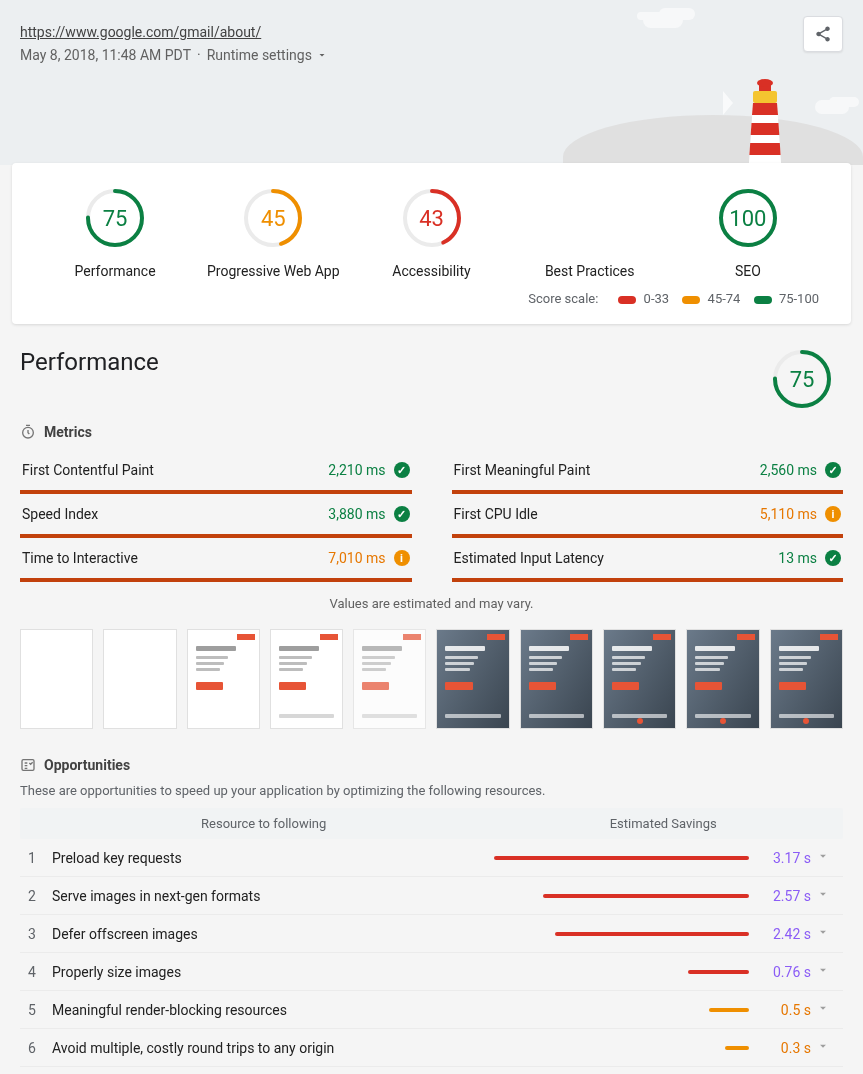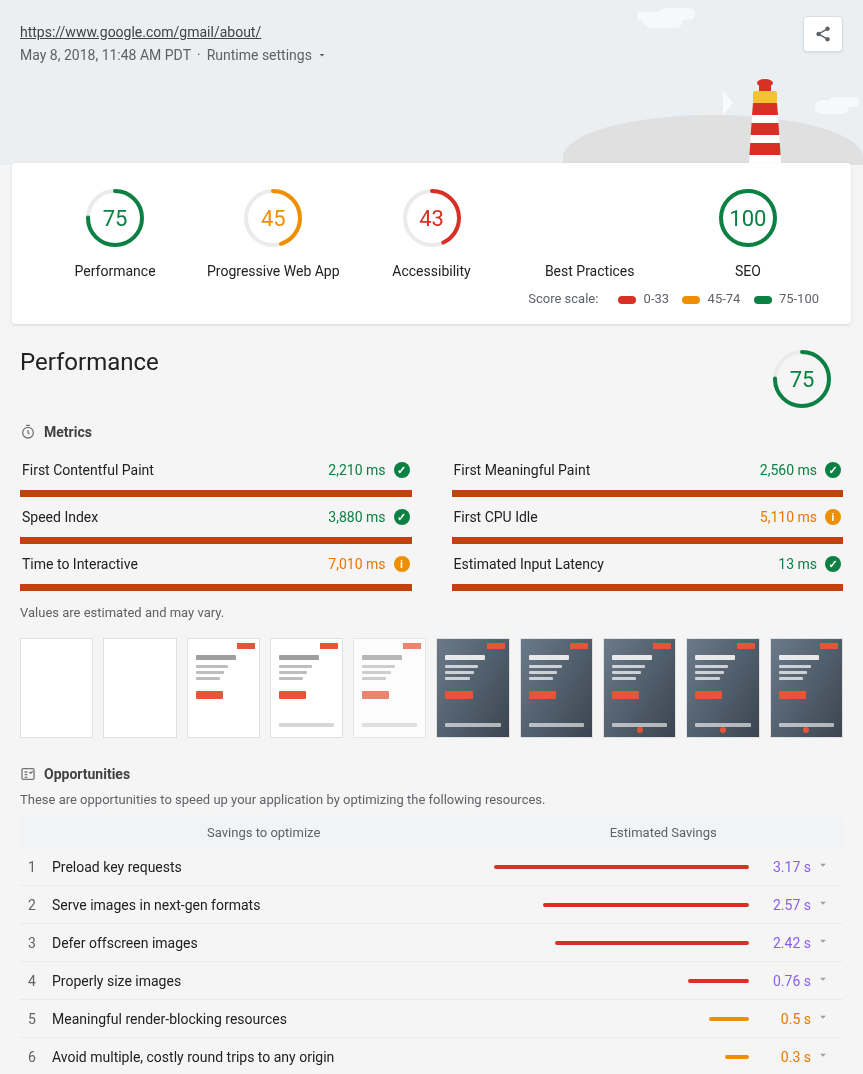--- a/index.html
+++ b/index.html
@@ -22,24 +22,24 @@
   .legend { text-align:right; color:#5f6368; font-size:13px; padding:12px 8px 6px; display:flex; justify-content:flex-end; align-items:center; gap:10px; }
   .pill { width:18px; height:8px; border-radius:4px; display:inline-block; vertical-align:middle; margin-right:4px; }
 
   .section { padding: 24px 20px; }
   .section h2 { font-size:24px; font-weight:400; color:#202124; margin-bottom:18px; }
   .perf-head { display:flex; justify-content:space-between; align-items:flex-start; }
   .perf-gauge { margin-right:10px; }
   .sub-head { display:flex; align-items:center; gap:8px; color:#424242; font-size:14px; font-weight:600; margin-bottom:10px; }
   .metrics-grid { display:flex; gap:40px; }
   .metrics-col { flex:1; }
-  .metric-row { display:flex; justify-content:space-between; align-items:center; padding:12px 2px; border-bottom:7px solid #c2410c; font-size:14px; }
+  .metric-row { display:flex; justify-content:space-between; align-items:center; padding:12px 2px; border-bottom:4px solid #c2410c; font-size:14px; }
   .metric-val { display:flex; align-items:center; gap:8px; font-weight:400; }
   .dot { width:16px; height:16px; border-radius:50%; display:flex; align-items:center; justify-content:center; color:#fff; font-size:11px; font-weight:bold; }
-  .foot-note { text-align:left; color:#616161; font-size:13px; margin-top:14px; }
+  .foot-note { text-align:center; color:#616161; font-size:13px; margin-top:14px; }
 
   .filmstrip { display:flex; gap:10px; margin-top:18px; }
   .frame { flex:1; height:100px; border:1px solid #e0e0e0; background:#fff; position:relative; overflow:hidden; }
   .frame .hero { position:absolute; inset:0; }
   .frame .topbar { position:absolute; top:4px; left:4px; right:4px; height:4px; }
   .frame .title { position:absolute; top:14px; left:8px; width:56%; height:5px; background:#9e9e9e; border-radius:1px;}
   .frame .line { position:absolute; left:8px; width:46%; height:3px; background:#bdbdbd; border-radius:1px;}
   .frame .btn { position:absolute; left:8px; width:38%; height:8px; background:#e75436; border-radius:1px;}
   .frame .dot2 { position:absolute; bottom:4px; left:50%; width:6px; height:6px; border-radius:50%; background:#e75436; transform:translateX(-50%);}
 
@@ -316,21 +316,21 @@
   <div style="margin-top:28px;">
     <div class="sub-head">
       <svg width="16" height="16" viewBox="0 0 24 24" fill="none" stroke="#757575" stroke-width="2">
           <rect x="3" y="4" width="18" height="16" rx="2"></rect>
           <path d="M7 9h4M7 13h4M7 17h4M14 9l2 2 3-3"></path>
         </svg>
       <span style="font-weight:700;">Opportunities</span>
     </div>
     <div class="opps-desc">These are opportunities to speed up your application by optimizing the following resources.</div>
     <div class="opps-head-row">
-      <div>Savings to optimize</div>
+      <div>Resource to following</div>
       <div>Estimated Savings</div>
     </div>
     <div id="opps-body">
         <div class="opp-row">
     <div class="opp-idx">1</div>
     <div class="opp-name">Preload key requests</div>
     <div class="opp-bar-cell">
       <div class="opp-bar" style="width:99.0625%;background:#d93025"></div>
     </div>
     <div class="opp-val c-red">3.17 s</div>

